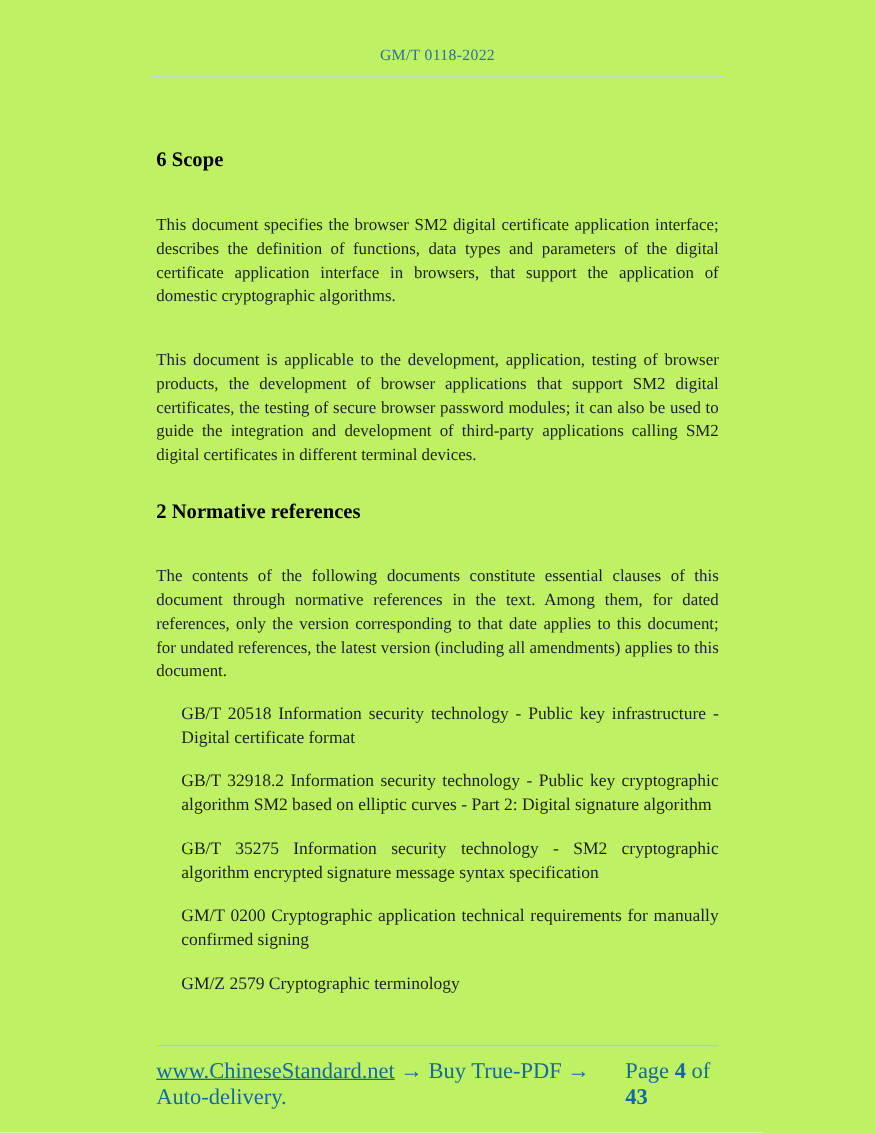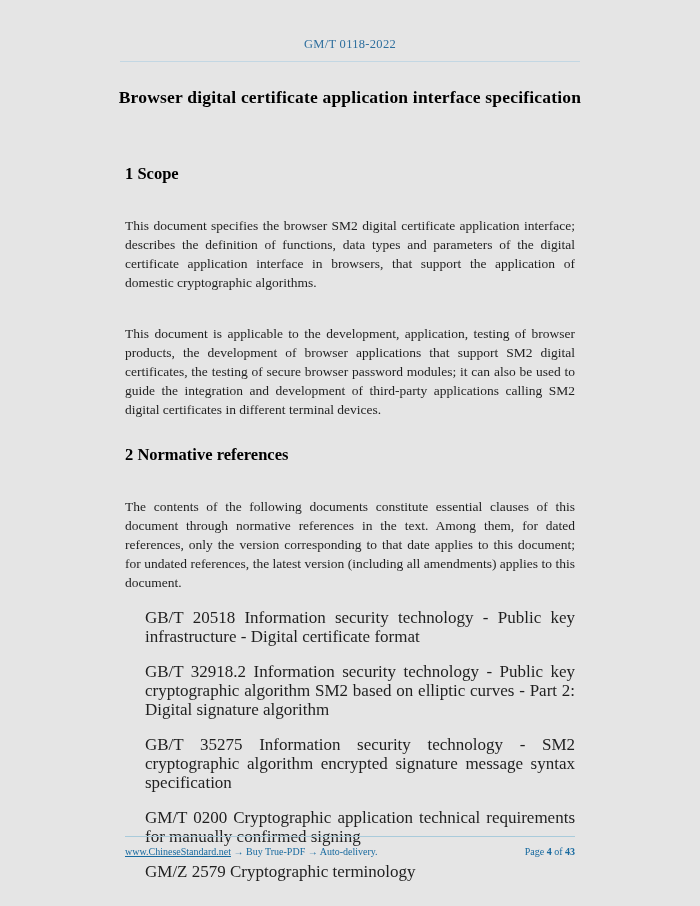--- a/index.html
+++ b/index.html
@@ -9,21 +9,21 @@
     --footer-rule: #a9cbdb;
     --body-text: #1f1f1f;
     --title-text: #000000;
   }
   * { margin: 0; padding: 0; box-sizing: border-box; }
   html, body { background: #ffffff; }
   .page {
     position: relative;
     width: 700px;
     height: 906px;
-    background: #e5e5e5;
+    background: #bef264;
     font-family: "Liberation Serif", "DejaVu Serif", serif;
     overflow: hidden;
   }
   .header-code {
     padding-top: 37px;
     text-align: center;
     font-size: 12.5px;
     color: var(--header-text);
     letter-spacing: 0.3px;
   }
@@ -54,66 +54,65 @@
   .body-p {
     margin-top: 32px;
     font-size: 13.5px;
     line-height: 19px;
     text-align: justify;
     text-justify: inter-word;
   }
   .ref-p {
     margin-top: 16px;
     margin-left: 20px;
-    font-size: 17px;
+    font-size: 14px;
     line-height: 19px;
     text-align: justify;
     text-justify: inter-word;
   }
   .footer {
     position: absolute;
     left: 125px;
     right: 125px;
     top: 836px;
   }
   .footer-rule {
     border-top: 1px solid var(--footer-rule);
     margin: 0;
   }
   .footer-row {
     margin-top: 9px;
     display: flex;
     justify-content: space-between;
     align-items: baseline;
-    font-size: 10px;
+    font-size: 18px;
     color: var(--footer-text);
   }
   .footer-left a {
     color: var(--footer-text);
     text-decoration: underline;
     cursor: pointer;
   }
   .footer-left .arrow { font-weight: bold; }
   .page-info .num { font-weight: bold; }
 </style>
 </head>
 <body>
 
 <div class="page">
 
   <div>
     <div class="header-code">GM/T 0118-2022</div>
     <div class="rule"></div>
   </div>
 
-  <h1 class="doc-title">Browser digital certificate application interface specification</h1>
 
   <div class="content">
 
-    <h2 class="sec-heading first">1 Scope</h2>
+    <h2 class="sec-heading first">6 Scope</h2>
 
     <p class="body-p">This document specifies the browser SM2 digital certificate application interface; describes the definition of functions, data types and parameters of the digital certificate application interface in browsers, that support the application of domestic cryptographic algorithms.</p>
 
     <p class="body-p">This document is applicable to the development, application, testing of browser products, the development of browser applications that support SM2 digital certificates, the testing of secure browser password modules; it can also be used to guide the integration and development of third-party applications calling SM2 digital certificates in different terminal devices.</p>
 
     <h2 class="sec-heading second">2 Normative references</h2>
 
     <p class="body-p">The contents of the following documents constitute essential clauses of this document through normative references in the text. Among them, for dated references, only the version corresponding to that date applies to this document; for undated references, the latest version (including all amendments) applies to this document.</p>
 
     <p class="ref-p">GB/T 20518 Information security technology - Public key infrastructure - Digital certificate format</p>

